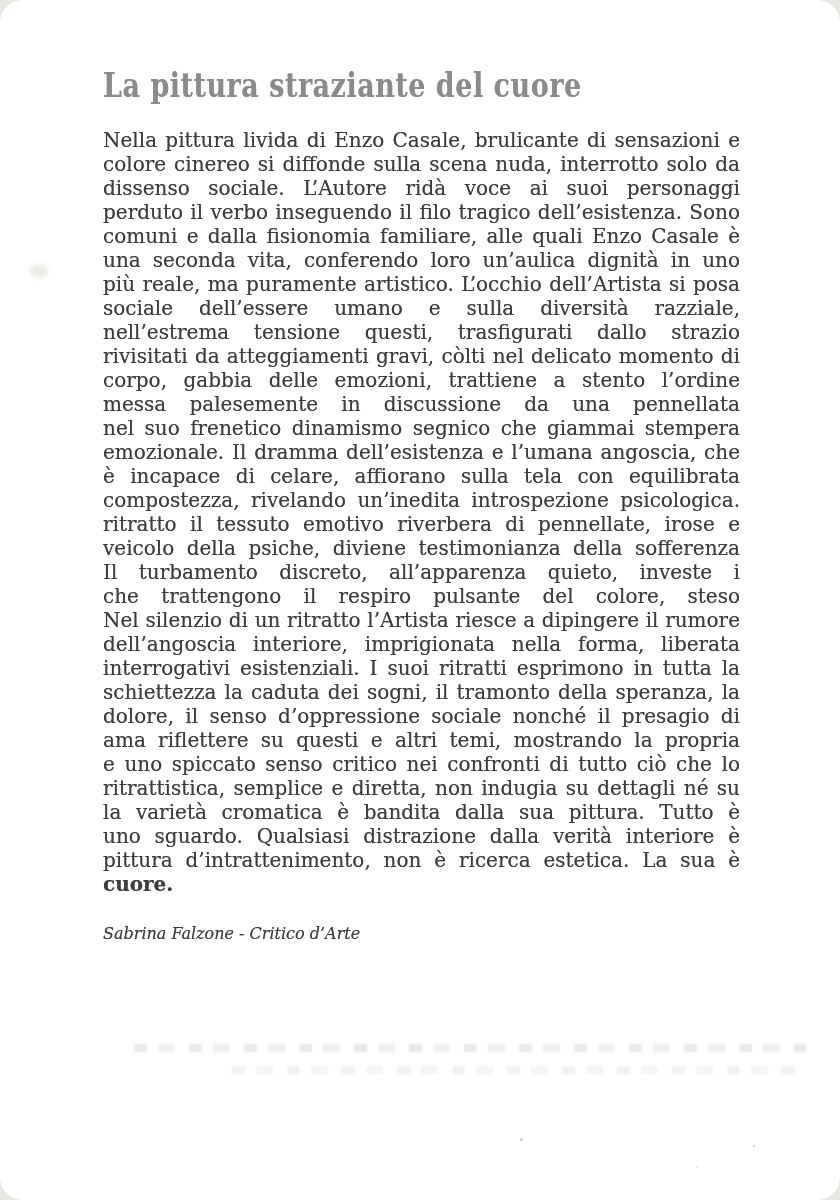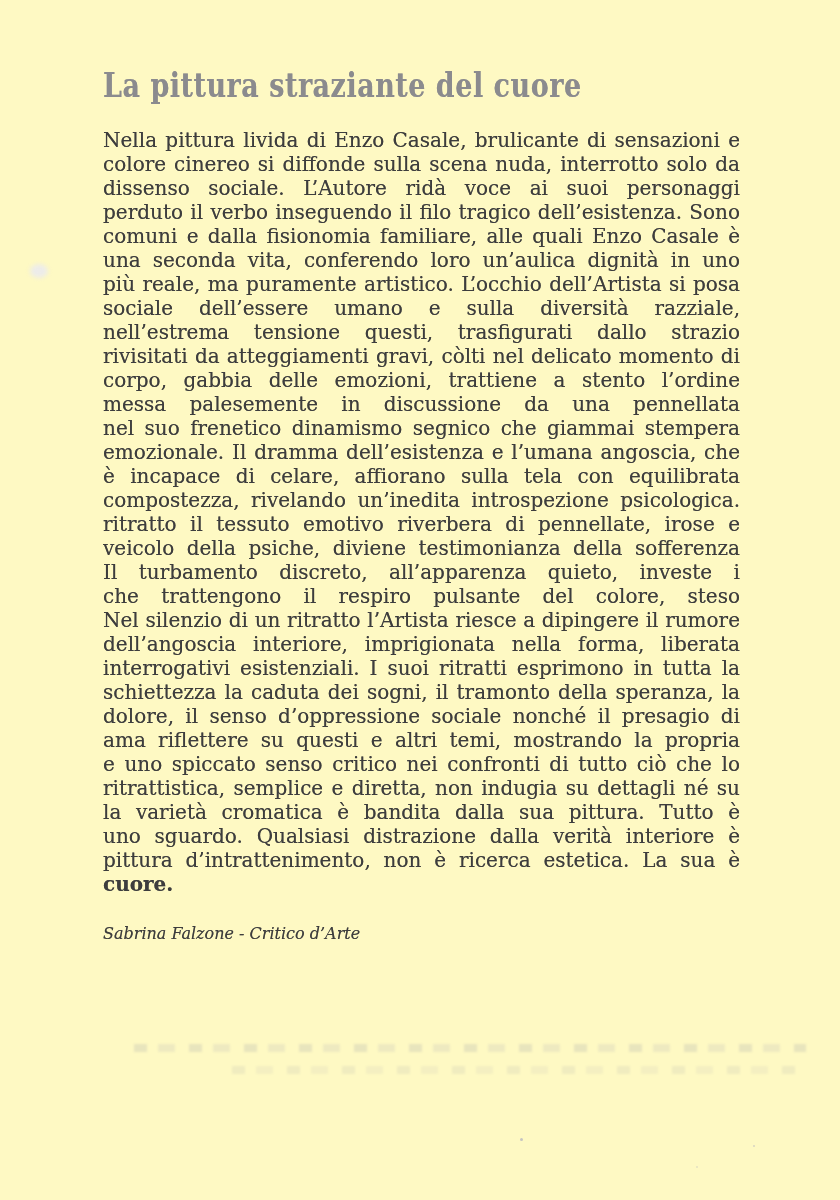--- a/index.html
+++ b/index.html
@@ -91,21 +91,21 @@
     left: 30px; top: 264px;
     width: 18px; height: 14px;
     background: #edecE9;
     border-radius: 50%;
     filter: blur(2px);
   }
 </style>
 </head>
 <body>
 
-<div class="page" style="background: #fef9c3;">
+<div class="page" style="background: #ffffff; border-radius: 23px;">
   <div class="content">
     <h1 class="title" style="color: rgb(139, 139, 142);">La pittura straziante del cuore</h1>
     <div class="body-text" id="body-lines" style="color: rgb(61, 61, 61);">
         <div class="line">Nella pittura livida di Enzo Casale, brulicante di sensazioni e stati d’animo, il</div>
         <div class="line">colore cinereo si diffonde sulla scena nuda, interrotto solo da percettibili lune di</div>
         <div class="line">dissenso sociale.  L’Autore ridà voce ai suoi personaggi taciturni, che hanno</div>
         <div class="line">perduto il verbo inseguendo il filo tragico dell’esistenza. Sono persone dai tratti</div>
         <div class="line">comuni e dalla fisionomia familiare, alle quali Enzo Casale è in grado di ridare</div>
         <div class="line">una seconda vita, conferendo loro un’aulica dignità in uno spazio che non è non</div>
         <div class="line">più reale, ma puramente artistico. L’occhio dell’Artista si posa sulla condizione</div>

